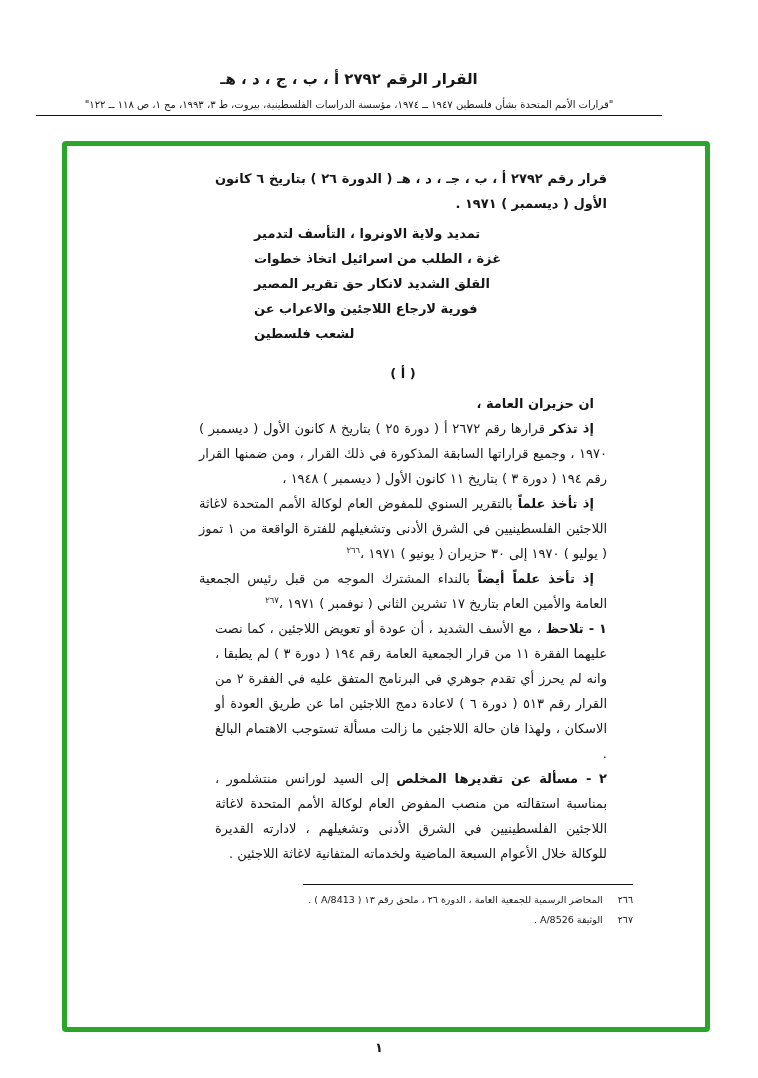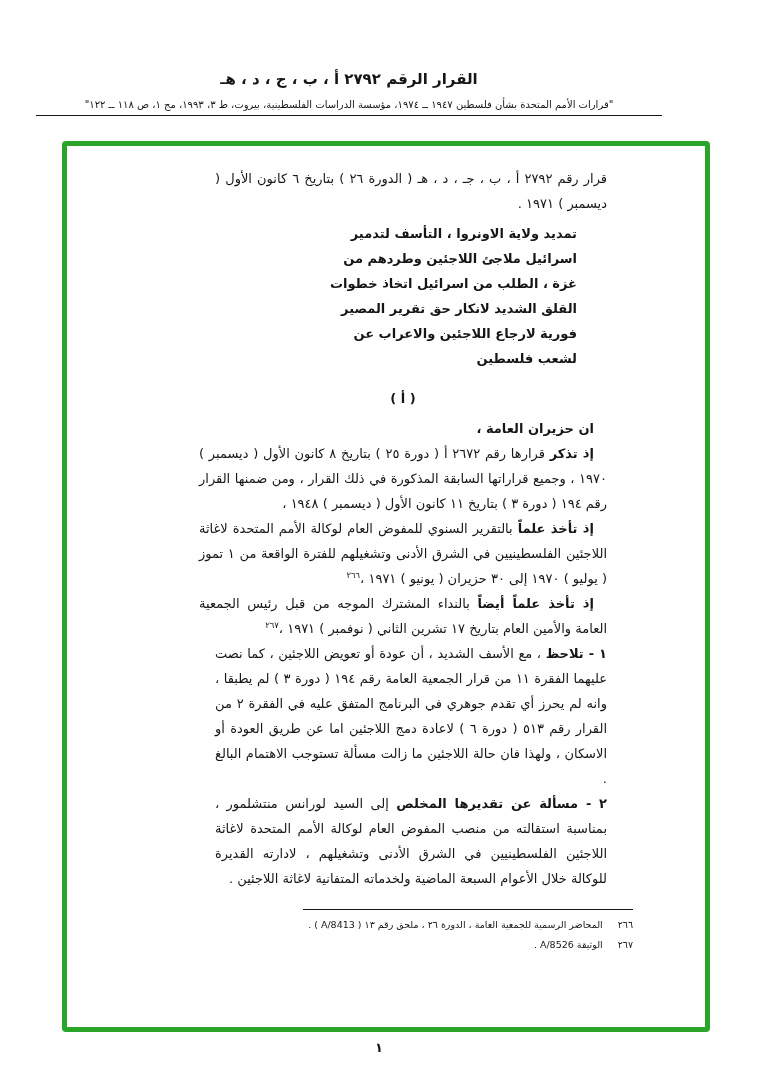--- a/index.html
+++ b/index.html
@@ -13,22 +13,22 @@
   .header-rule { border:0; border-top:1.5px solid #161616; margin:5px 36px 0 36px; }
 
   .green-box {
     position:absolute; left:62px; top:141px; width:638px; height:881px;
     border:5px solid var(--box-border, #2aa52a); border-radius:4px; background:#fff;
   }
   .box-content {
     position:absolute; top:20px; right:98px; width:408px;
     direction:rtl; text-align:justify; font-size:13px; line-height:25px;
   }
-  .intro { margin:0 0 5px 16px; font-weight:normal; }
-  .res-title { margin:4px 30px 15px 55px; font-weight:bold; text-align:right; }
+  .intro { margin:0 0 5px 16px; font-weight:bold; }
+  .res-title { margin:4px 30px 15px 55px; font-weight:bold; text-align:left; }
   .section-marker { margin:7px 0 5px 0; text-align:center; font-weight:bold; }
   .preamble { margin:0; font-weight:bold; text-indent:13px; }
   .para { margin:0; text-indent:13px; }
   .para.numbered { text-indent:0;margin-left:16px; }
   .lead, .pnum { font-weight:bold; }
   .fn-ref { font-size:8.5px; line-height:0; vertical-align:super; }
 
   .footnotes { margin:18px -26px 0 auto; width:330px; font-size:9.5px; line-height:20px; text-align:right; }
   .fn-rule { border:0; border-top:1px solid #161616; margin:0 0 5px 0; }
   .footnote { display:flex; gap:15px; white-space:nowrap; }
@@ -45,21 +45,20 @@
   <hr class="header-rule">
 </div>
 
 <div class="green-box">
   <div class="box-content">
 
     <p class="intro">قرار رقم ٢٧٩٢ أ ، ب ، جـ ، د ، هـ ( الدورة ٢٦ ) بتاريخ ٦ كانون الأول ( ديسمبر ) ١٩٧١ .</p>
 
     <div class="res-title">
       <div>تمديد ولاية الاونروا ، التأسف لتدمير</div>
-      <div>اسرائيل ملاجئ اللاجئين وطردهم من</div>
       <div>غزة ، الطلب من اسرائيل اتخاذ خطوات</div>
       <div>القلق الشديد لانكار حق تقرير المصير</div>
       <div>فورية لارجاع اللاجئين والاعراب عن</div>
       <div>لشعب فلسطين</div>
     </div>
 
     <div class="section-marker">( أ )</div>
 
     <p class="preamble">ان حزيران العامة ،</p>
 

